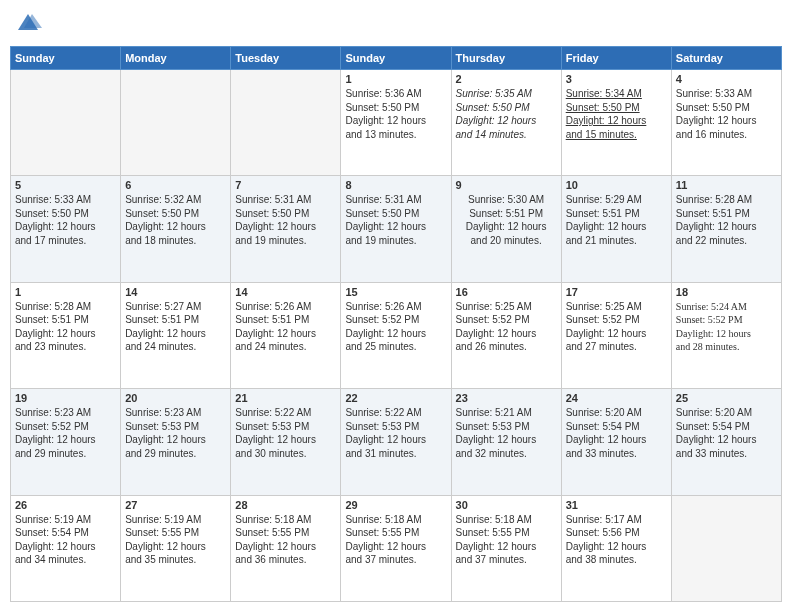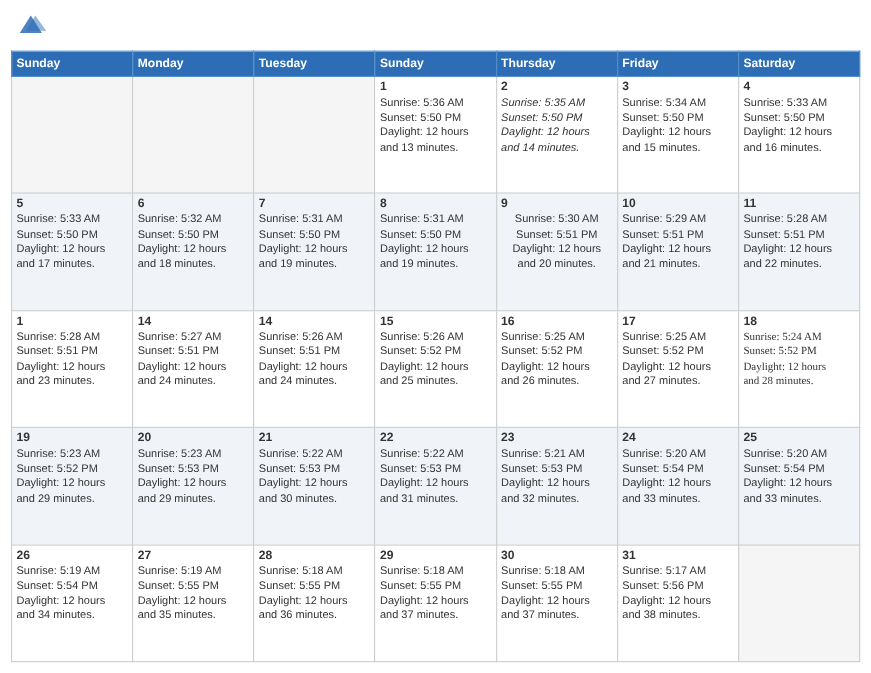--- a/index.html
+++ b/index.html
@@ -156,21 +156,21 @@
           </td>
           <td>
             <span class="day-number">2</span>
             <div class="day-info" style="white-space: pre-line; font-style: italic;">Sunrise: 5:35 AM
 Sunset: 5:50 PM
 Daylight: 12 hours
 and 14 minutes.</div>
           </td>
           <td>
             <span class="day-number">3</span>
-            <div class="day-info" style="white-space: pre-line;">Sunrise: 5:34 AM
+            <div class="day-info" style="white-space: pre-line; text-decoration: underline;">Sunrise: 5:34 AM
 Sunset: 5:50 PM
 Daylight: 12 hours
 and 15 minutes.</div>
           </td>
           <td>
             <span class="day-number">4</span>
             <div class="day-info" style="white-space: pre-line;">Sunrise: 5:33 AM
 Sunset: 5:50 PM
 Daylight: 12 hours
 and 16 minutes.</div>

